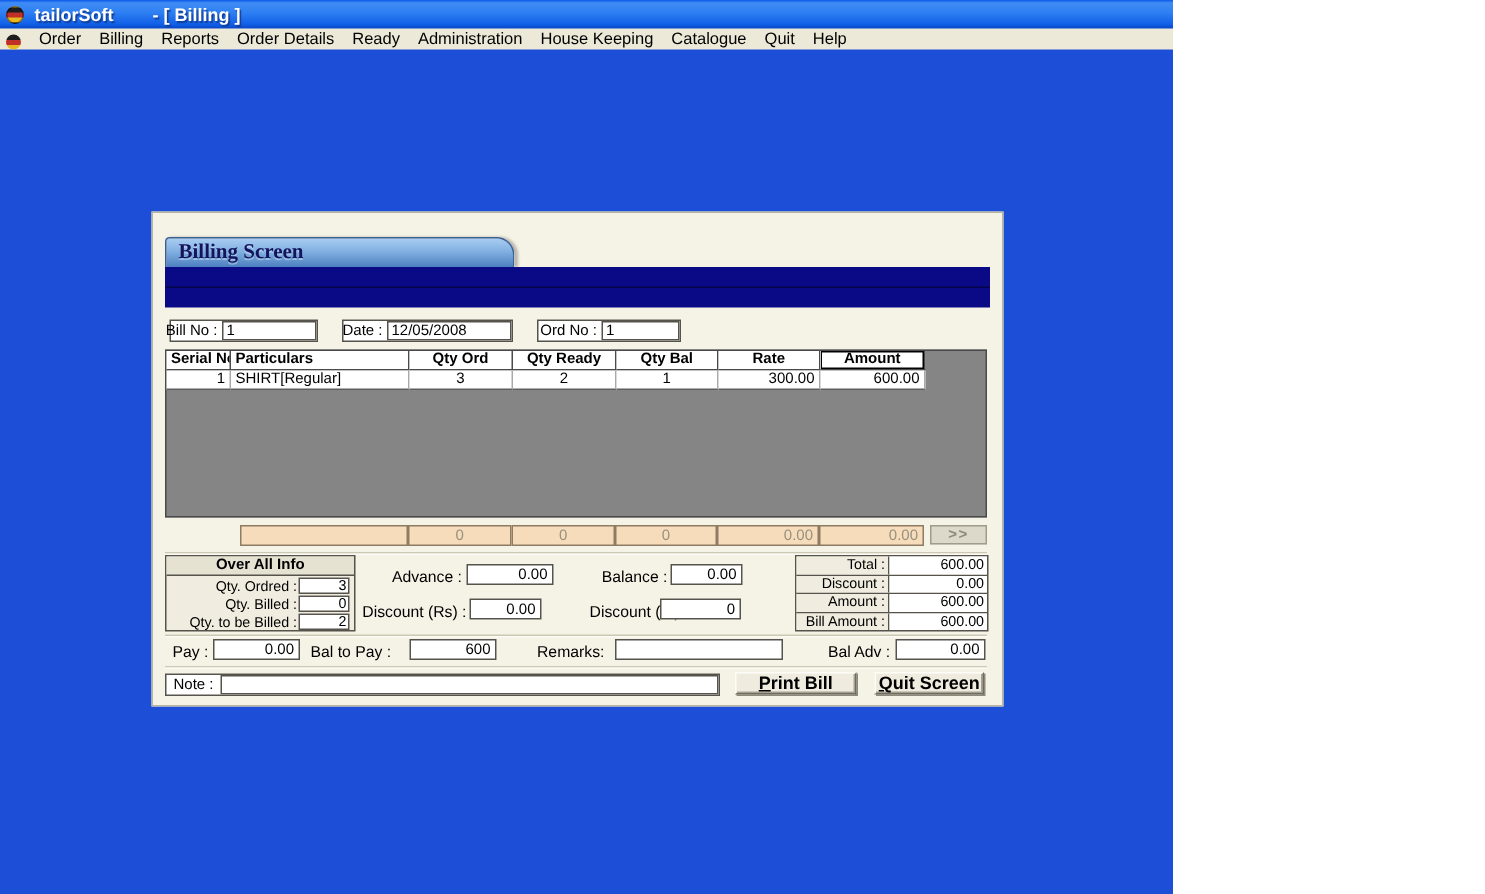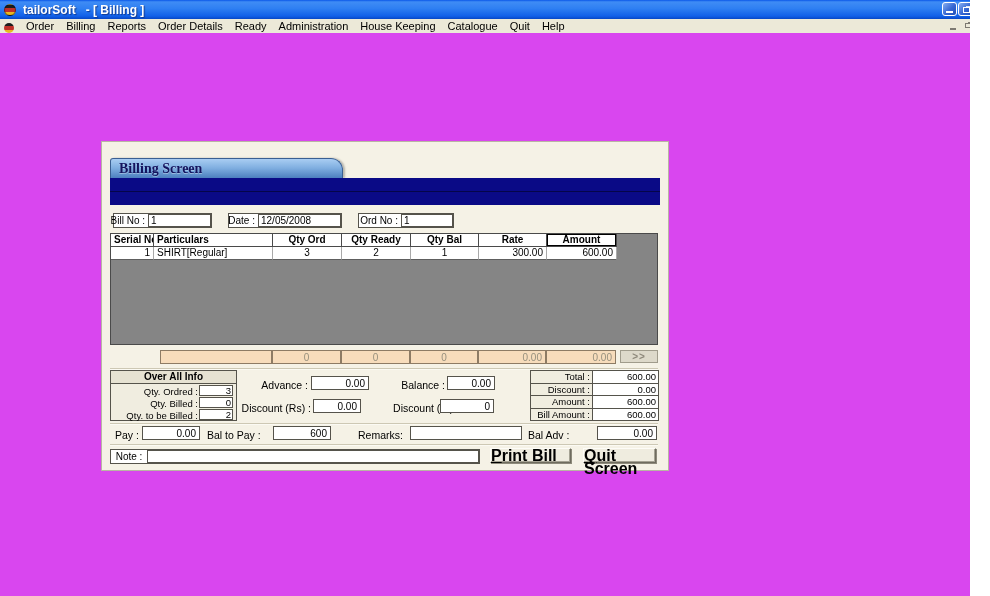--- a/index.html
+++ b/index.html
@@ -1,29 +1,29 @@
 <!DOCTYPE html>
 <html><head>
 <meta charset="utf-8">
 <style>
   * { box-sizing: border-box; }
   body { margin:0; font-family:"Liberation Sans", sans-serif; }
-  #screen { position:relative; width:970px; height:596px; background:#d946ef; overflow:hidden; }
+  #screen { position:relative; width:782px; height:596px; background:#1d4ed8; overflow:hidden; }
   .abs { position:absolute; }
 
   
   .titlebar { left:0; top:0; width:990px; height:19px;
     background:linear-gradient(to bottom,#0A57E8 0%,#3F8CF5 10%,#2E7FF2 45%,#1160E8 85%,#0747C6 100%);
     display:flex; align-items:center; }
   .app-icon { width:12px; height:12px; border-radius:50%; margin-left:4px;
     background:linear-gradient(to bottom,#1d1d1d 0 34%,#C03028 34% 67%,#E8B820 67% 100%);
     border:1px solid rgba(0,0,0,.4); }
   .title-text { color:#fff; font-weight:bold; font-size:12px; margin-left:7px;
     text-shadow:1px 1px 1px #123a8f; }
-  .title-doc { margin-left:10px;text-align:center; }
+  .title-doc { margin-left:26px;text-align:center; }
   .winbtn { top:2px; width:15px; height:14px; border:1px solid #fff; border-radius:3px; }
   .winbtn.b-min, .winbtn.b-restore { background:linear-gradient(135deg,#86AEF2,#3566D2 55%,#1E4FB8); }
   .winbtn.b-close { background:linear-gradient(135deg,#F0A088,#D75030 55%,#B03010); }
   .g-minbar { position:absolute; left:3px; bottom:2px; width:7px; height:2px; background:#fff; }
   .g-restore { position:absolute; left:4px; top:4px; width:7px; height:6px; border:1px solid #fff;
     box-shadow:2px -2px 0 -1px rgba(255,255,255,.85); }
   .g-x1,.g-x2 { position:absolute; left:2px; top:5px; width:9px; height:2px; background:#fff; }
   .g-x1 { transform:rotate(45deg); } .g-x2 { transform:rotate(-45deg); }
 
   
@@ -110,21 +110,21 @@
   .sumrow { flex:1; display:flex; border-bottom:1px solid #55534b; }
   .sumrow:last-child { border-bottom:none; }
   .sumlabel { width:62px; background:#F0EDE0; border-right:1px solid #55534b;
     font-size:9.5px; text-align:right; padding:0 2px; line-height:11px; }
   .sumval { flex:1; background:#fff; font-size:9.5px; text-align:right; padding:0 2px;
     line-height:11px; }
 
   
   .btn { background:#EFECDF; border:1px solid #6f6c5f; border-top-color:#fdfcf7;
     border-left-color:#fdfcf7; box-shadow:inset -1px -1px 0 #a5a293, 1px 1px 0 #8d8a7b;
-    font-weight:bold; font-size:16px; line-height:13px; cursor:default; }
+    font-weight:bold; font-size:12px; text-align:center; line-height:13px; cursor:default; }
   .btn::first-letter { text-decoration:underline; }
 </style>
 </head>
 <body>
 
 <div id="screen">
 
   <div class="abs titlebar">
     <div class="app-icon"></div>
     <span class="title-text">tailorSoft</span>
@@ -255,21 +255,21 @@
     </div>
 
     <div class="abs groove" style="top:281px;"></div>
 
     <div class="abs lbl" style="left:13px; top:287px;">Pay :</div>
     <div class="abs field num" style="left:40px; top:284px; width:58px; height:14px;">0.00</div>
     <div class="abs lbl" style="left:105px; top:287px;">Bal to Pay :</div>
     <div class="abs field num" style="left:171px; top:284px; width:58px; height:14px;">600</div>
     <div class="abs lbl" style="left:256px; top:287px;">Remarks:</div>
     <div class="abs field" style="left:308px; top:284px; width:112px; height:14px;"></div>
-    <div class="abs lbl" style="left:426px; top:287px;text-align:right;">Bal Adv :</div>
+    <div class="abs lbl" style="left:450px; top:287px;text-align:right;">Bal Adv :</div>
     <div class="abs field num" style="left:495px; top:284px; width:60px; height:14px;">0.00</div>
 
     <div class="abs groove" style="top:302px;"></div>
 
     <div class="abs grp" style="left:8px; top:307px; width:370px; height:15px;">
       <span class="glabel" style="width:36px; justify-content:center;">Note :</span>
       <span class="gfield"></span>
     </div>
     <div class="abs btn" style="left:388px; top:306px; width:81px; height:15px;">Print Bill</div>
     <div class="abs btn" style="left:481px; top:306px; width:73px; height:15px;">Quit Screen</div>

